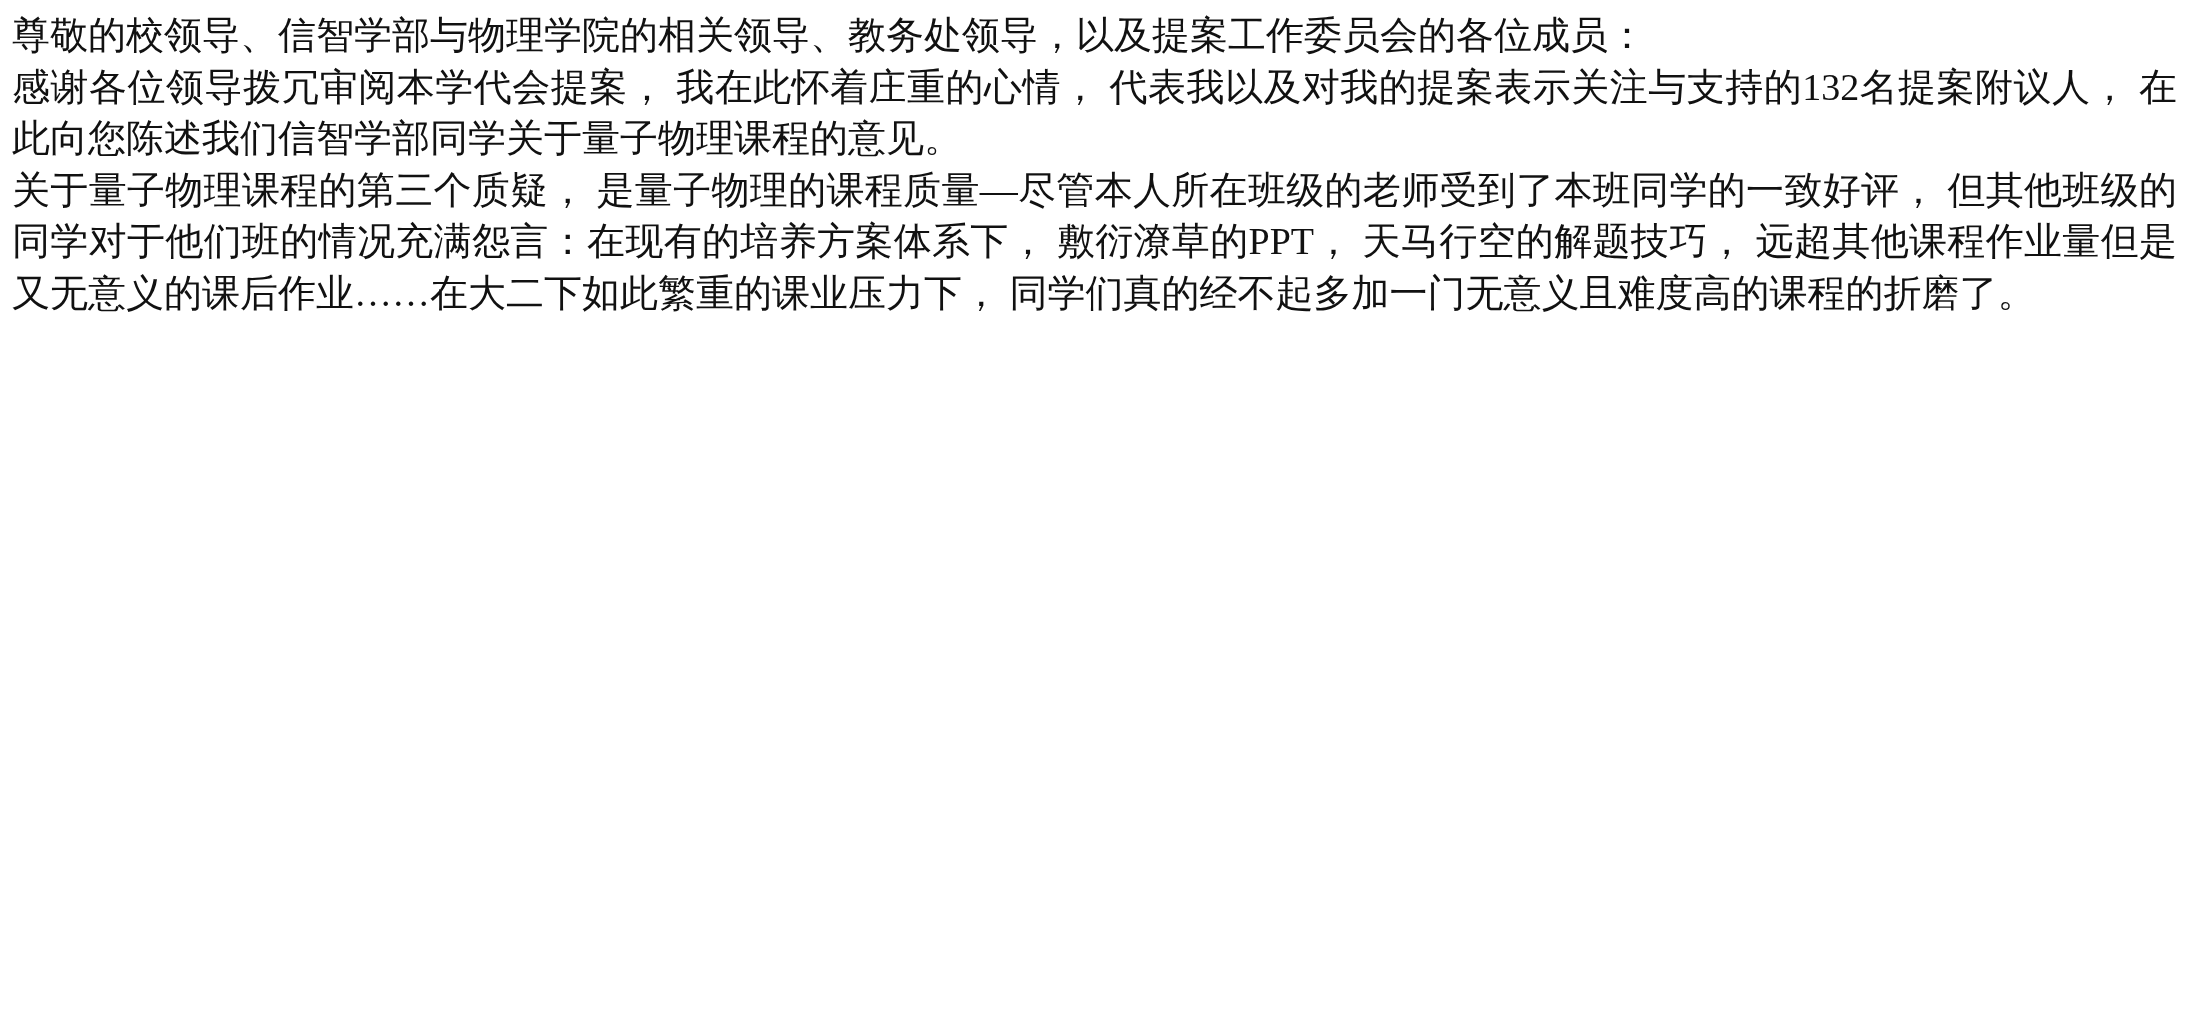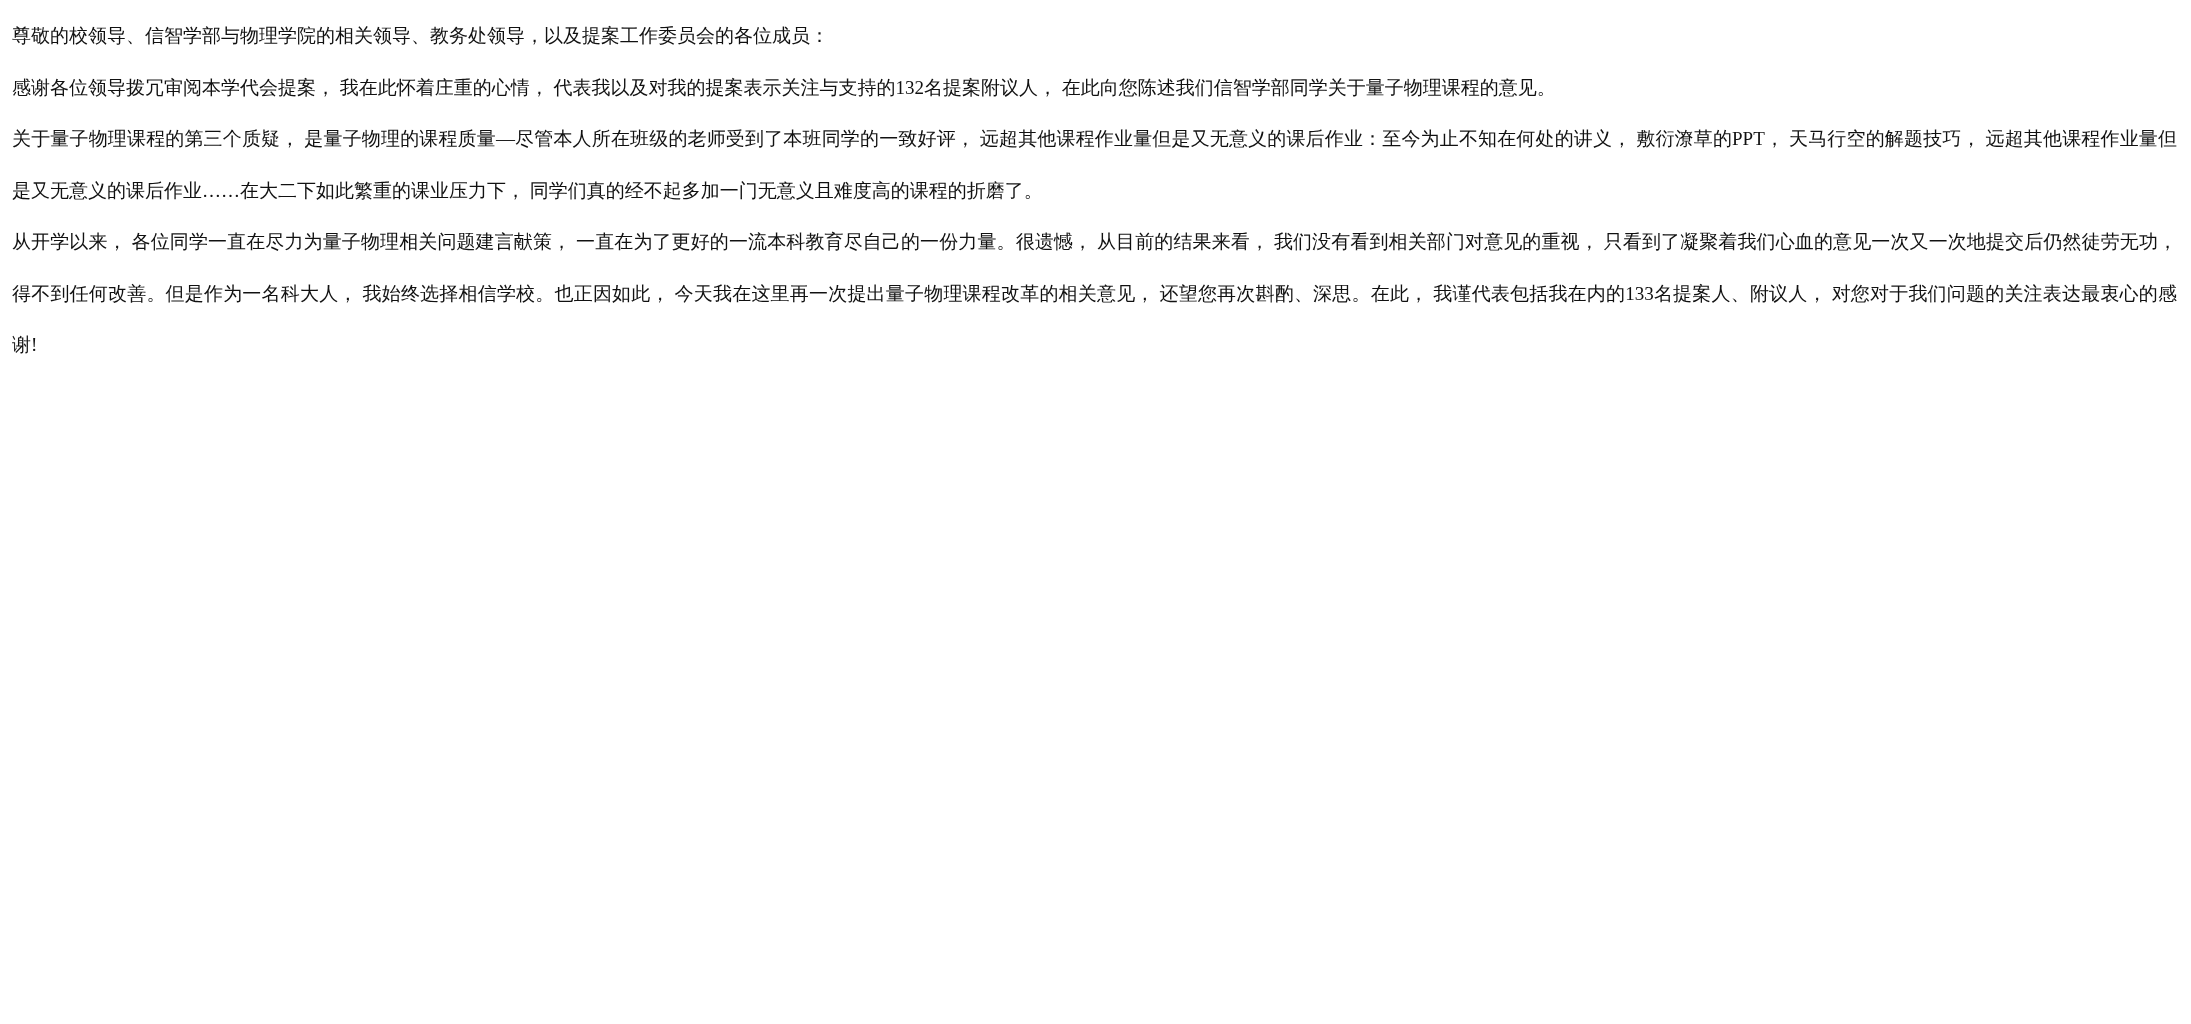--- a/index.html
+++ b/index.html
@@ -12,31 +12,30 @@
     height: 1024px;
     overflow: hidden;
     font-family: "Liberation Serif", "DejaVu Serif", serif;
   }
   #document-body {
     box-sizing: border-box;
     padding: 10px 14px 10px 12px;
     width: 2191px;
   }
   .para {
-    font-size: 19px;
+    font-size: 38px;
     line-height: 51.5px;
     color: #111111;
     text-align: justify;
     text-justify: inter-ideograph;
     margin: 0;
     letter-spacing: 0px;
     word-break: break-all;
   }
 </style>
 </head>
 <body>
 
 <div id="document-body">
   <p class="para">尊敬的校领导、信智学部与物理学院的相关领导、教务处领导，以及提案工作委员会的各位成员：</p>
   <p class="para">感谢各位领导拨冗审阅本学代会提案， 我在此怀着庄重的心情， 代表我以及对我的提案表示关注与支持的132名提案附议人， 在此向您陈述我们信智学部同学关于量子物理课程的意见。</p>
-  <p class="para">关于量子物理课程的第三个质疑， 是量子物理的课程质量—尽管本人所在班级的老师受到了本班同学的一致好评， 远超其他课程作业量但是又无意义的课后作业：至今为止不知在何处的讲义， 敷衍潦草的PPT， 天马行空的解题技巧， 远超其他课程作业量但是又无意义的课后作业……在大二下如此繁重的课业压力下， 同学们真的经不起多加一门无意义且难度高的课程的折磨了。</p>
-  <p class="para">从开学以来， 各位同学一直在尽力为量子物理相关问题建言献策， 一直在为了更好的一流本科教育尽自己的一份力量。很遗憾， 从目前的结果来看， 我们没有看到相关部门对意见的重视， 只看到了凝聚着我们心血的意见一次又一次地提交后仍然徒劳无功， 得不到任何改善。但是作为一名科大人， 我始终选择相信学校。也正因如此， 今天我在这里再一次提出量子物理课程改革的相关意见， 还望您再次斟酌、深思。在此， 我谨代表包括我在内的133名提案人、附议人， 对您对于我们问题的关注表达最衷心的感谢!</p>
+  <p class="para">关于量子物理课程的第三个质疑， 是量子物理的课程质量—尽管本人所在班级的老师受到了本班同学的一致好评， 但其他班级的同学对于他们班的情况充满怨言：在现有的培养方案体系下， 敷衍潦草的PPT， 天马行空的解题技巧， 远超其他课程作业量但是又无意义的课后作业……在大二下如此繁重的课业压力下， 同学们真的经不起多加一门无意义且难度高的课程的折磨了。</p>
 </div>
 
 </body></html>

